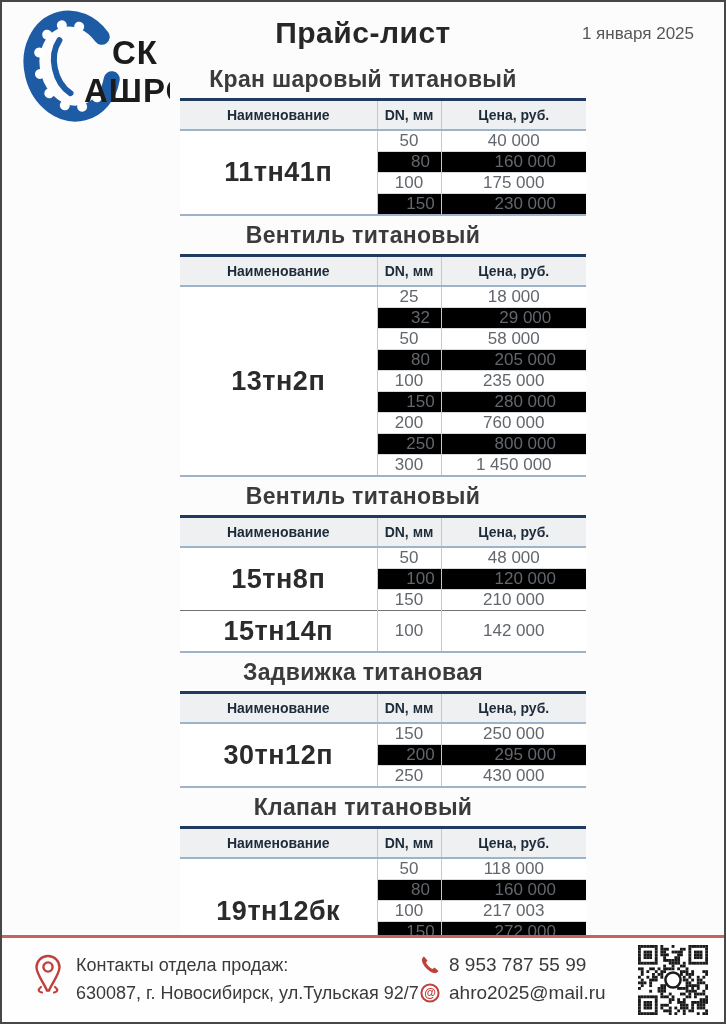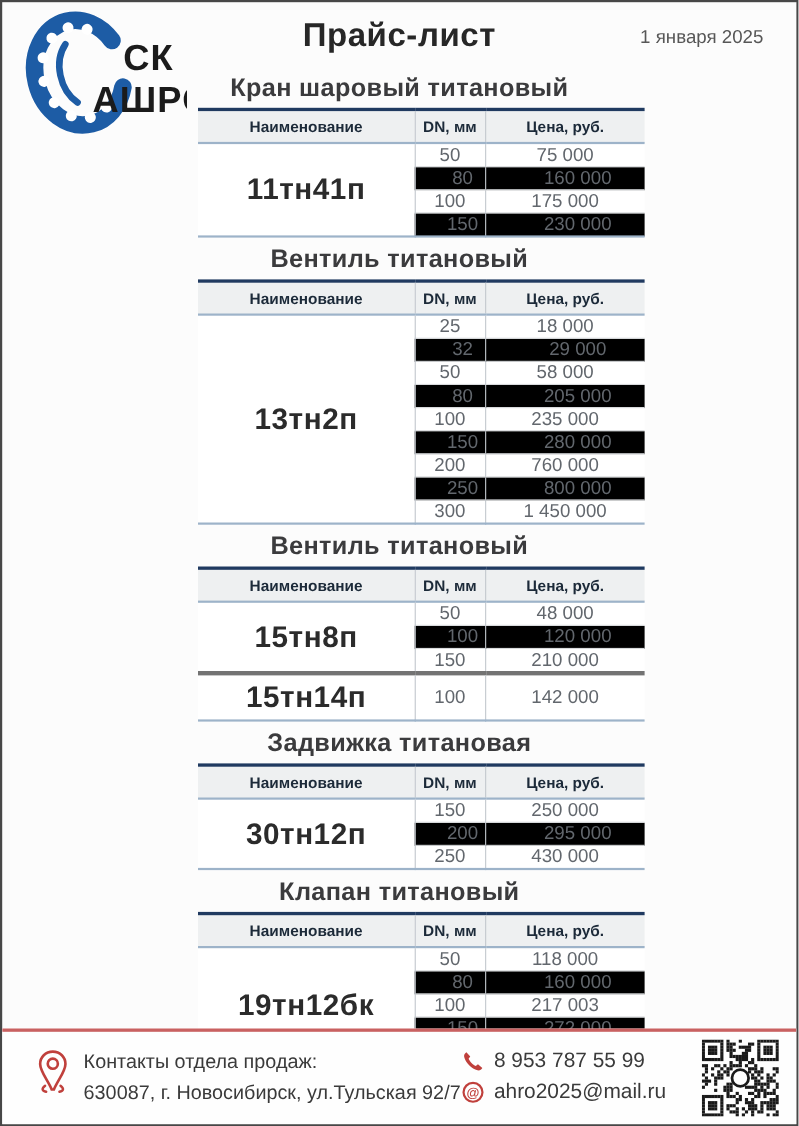--- a/index.html
+++ b/index.html
@@ -39,21 +39,21 @@
     font-size:17px; color:#62676d; background:#ffffff;
     border-top:1px solid #d8dadc;
   }
   .price-table tbody tr:first-child td{border-top:none;}
   .price-table tbody tr.alt td{background:#000000;padding-left:27px;}
   .price-table td.name{
     font-size:27px; font-weight:bold; color:#2b2b2b; background:#ffffff !important;
     border-right:1px solid #c2c8ce; letter-spacing:.5px;
   }
   .price-table td.dn{border-right:1px solid #c2c8ce;}
-  .price-table tr.group-start td{border-top:4px solid #737373;}
+  .price-table tr.group-start td{border-top:1px solid #737373;}
   .price-table tr.tall td{height:40px;}
   
   .footer{
     position:absolute; left:0; right:0; bottom:0; height:84px;
     background:#fefefe; border-top:3px solid #c96161;
   }
   .pin-icon{position:absolute; left:32px; top:16px;}
   .contact-text{position:absolute; left:74px; top:13px; font-size:18px; color:#3a3a3a; line-height:28px;}
   .reach{position:absolute; left:418px; top:13px; font-size:19px; color:#3a3a3a; line-height:28px;}
   .reach .row{display:flex; align-items:center; gap:9px; height:28px;}
@@ -100,21 +100,21 @@
             <tr>
               <th>Наименование</th>
               <th>DN, мм</th>
               <th>Цена, руб.</th>
             </tr>
           </thead>
           <tbody>
             <tr>
               <td class="name" rowspan="4">11тн41п</td>
               <td class="dn">50</td>
-              <td class="price">75 000</td>
+              <td class="price">40 000</td>
             </tr>
             <tr class="alt">
               <td class="dn">80</td>
               <td class="price">160 000</td>
             </tr>
             <tr>
               <td class="dn">100</td>
               <td class="price">175 000</td>
             </tr>
             <tr class="alt">

